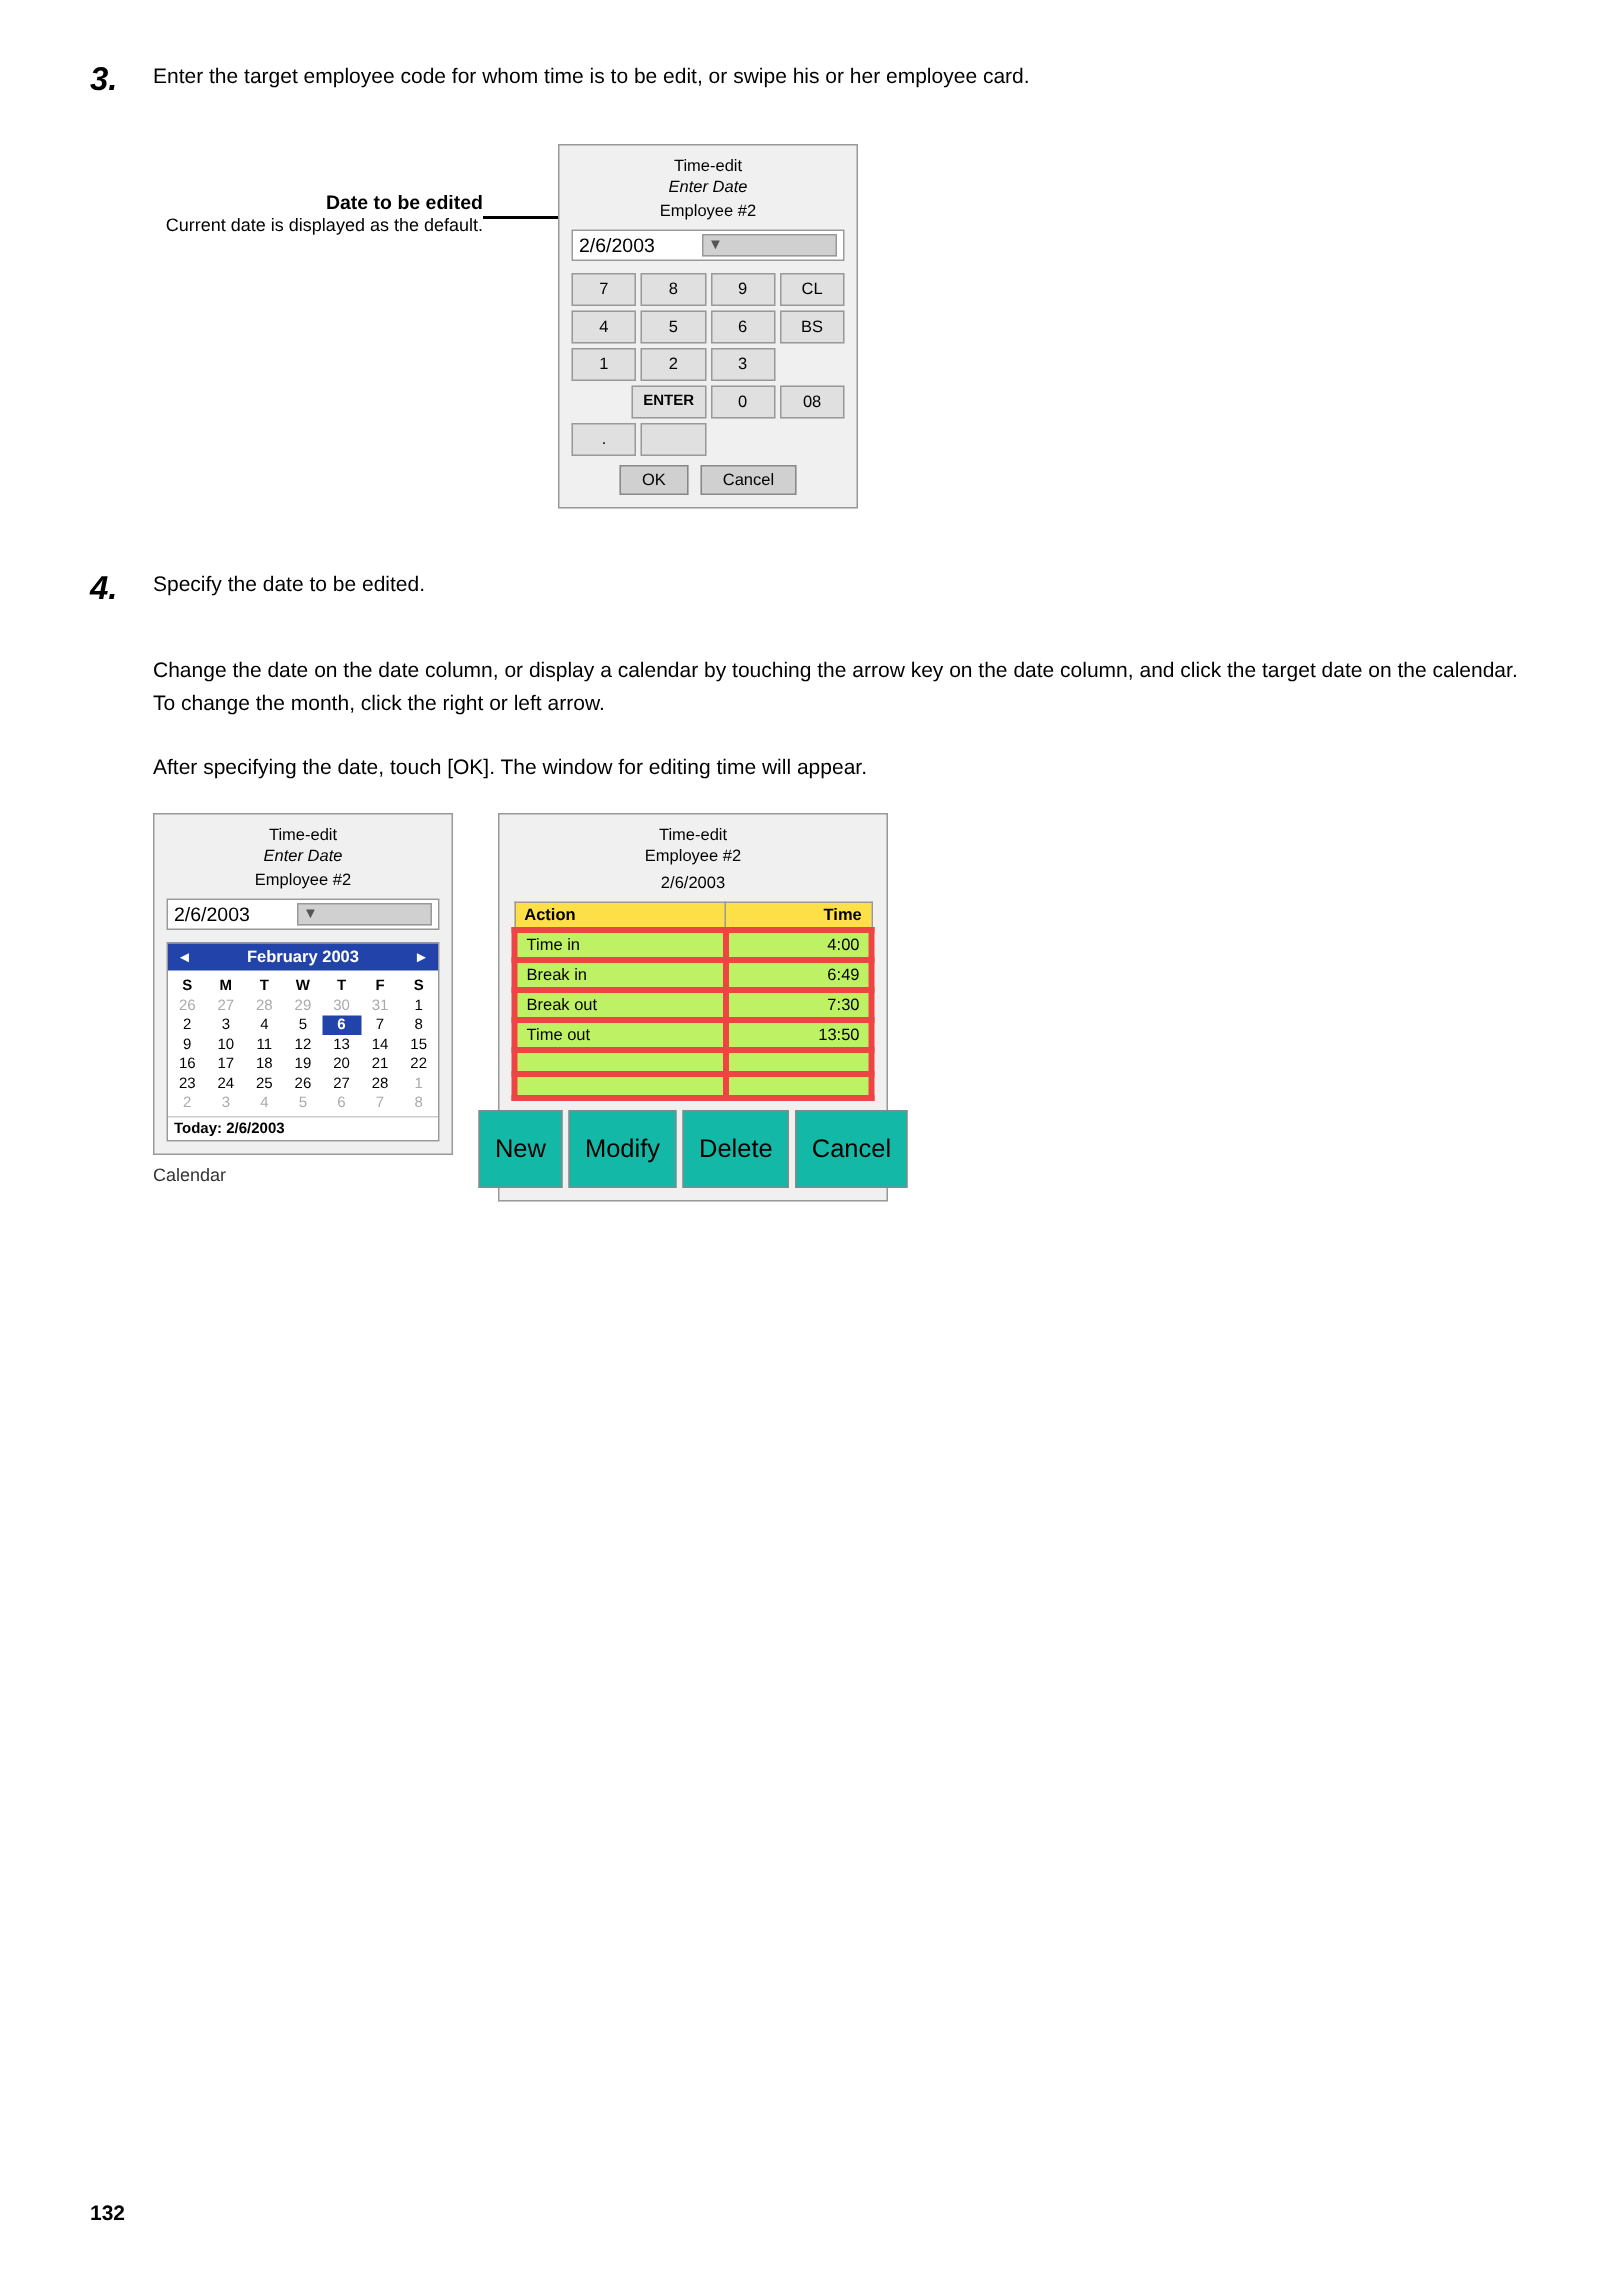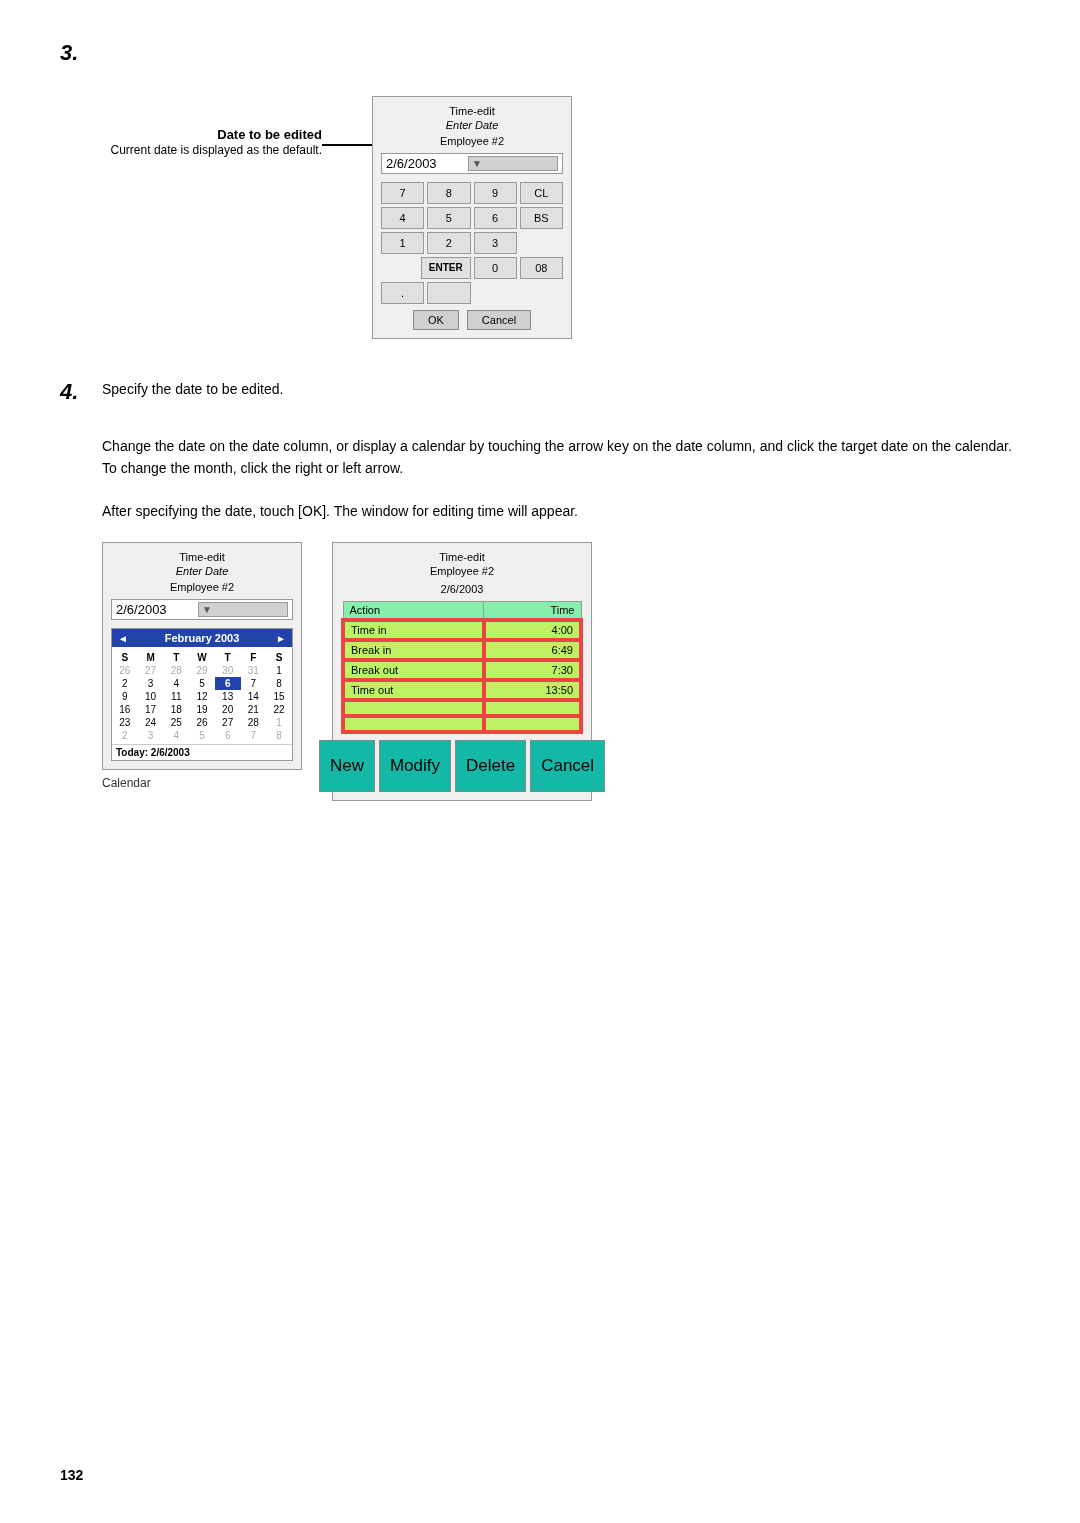--- a/index.html
+++ b/index.html
@@ -192,25 +192,25 @@
       padding: 8px;
       font-size: 11px;
     }
     .timeedit-table {
       width: 100%;
       border-collapse: collapse;
       margin: 6px 0;
       font-size: 11px;
     }
     .timeedit-table th {
-      background: #86efac;
+      background: #fde047;
       border: 1px solid #999;
       padding: 2px 6px;
       text-align: left;
-      font-weight: normal;
+      font-weight: bold;
     }
     .timeedit-table td {
       border: 4px solid #ef4444;
       padding: 2px 6px;
       background: #bef264;
     }
     .timeedit-table td.time-col {
       text-align: right;
     }
     .timeedit-table td.bold-time {
@@ -241,20 +241,21 @@
       font-size: 12px;
       color: #333;
       margin-top: 6px;
     }
   </style>
 </head>
 <body>
 
 <div class="step-row">
   <div class="step-number">3.</div>
+  <div class="step-text">Enter the target employee code for whom time is to be edit, or swipe his or her employee card.</div>
 </div>
 
 <div class="step-content">
   <div style="display:flex; align-items:flex-start; gap:0;">
 
     <div style="display:flex; flex-direction:column; align-items:flex-end; justify-content:flex-start; margin-right:0; padding-top:30px; width:220px;">
       <div>
         <span class="label-bold" style="font-weight:bold; font-size:13px;">Date to be edited</span>
       </div>
       <div style="font-size:12px; text-align:center; line-height:1.4;">

